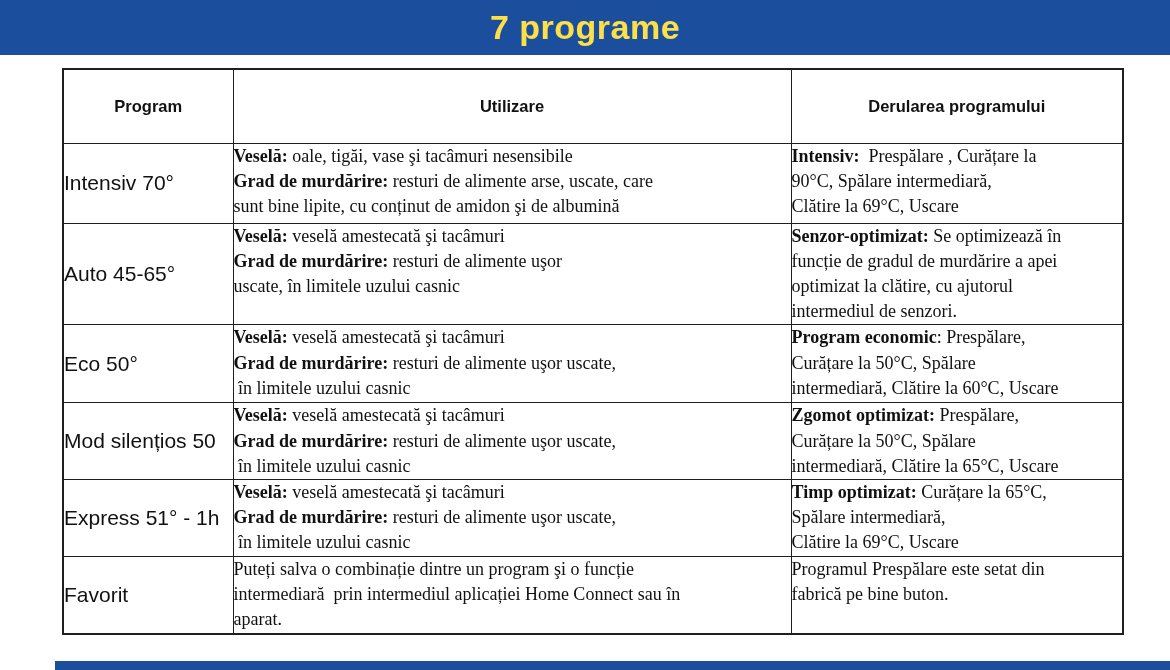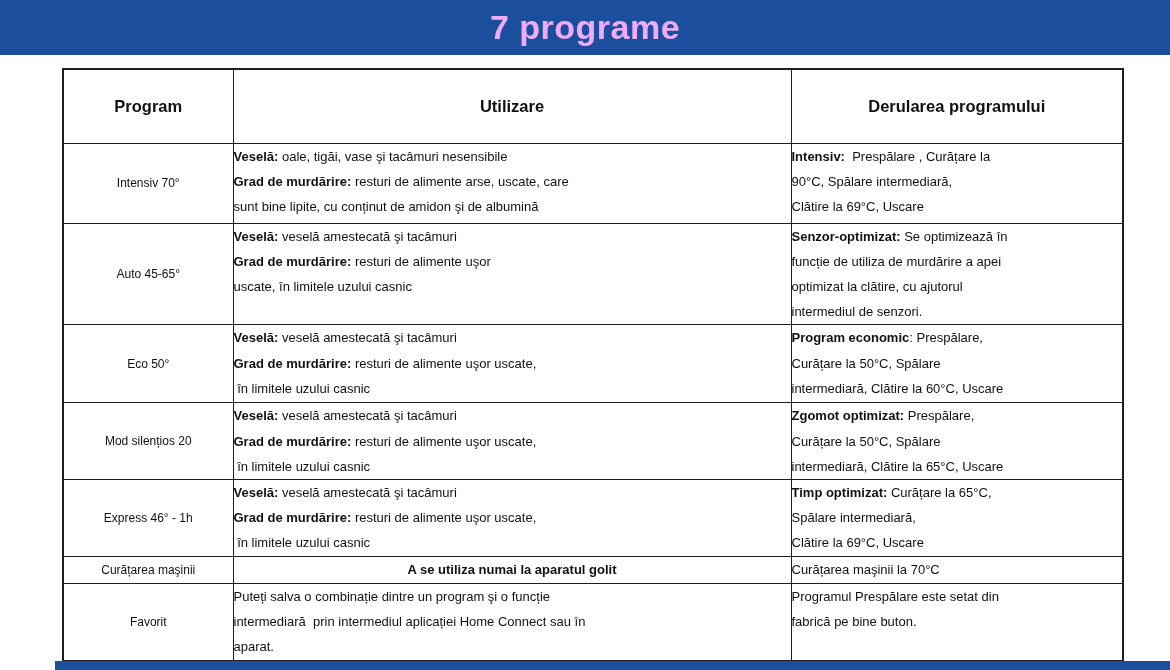--- a/index.html
+++ b/index.html
@@ -9,21 +9,21 @@
     background:#ffffff;
     font-family:"Liberation Sans", sans-serif;
     overflow:hidden;
   }
   .title-bar{
     position:absolute;top:0;left:0;right:0;height:55px;
     background:#1b4f9e;
     display:flex;align-items:center;justify-content:center;
   }
   .title-bar span{
-    color:#f0abfc;font-weight:bold;font-size:34px;letter-spacing:0.5px;
+    color:#fde047;font-weight:bold;font-size:34px;letter-spacing:0.5px;
   }
   table.programs{
     position:absolute;left:62px;top:68px;width:1060px;
     border-collapse:collapse;table-layout:fixed;
     color:#111;
   }
   table.programs col.c1{width:170px;}
   table.programs col.c2{width:558px;}
   table.programs col.c3{width:332px;}
   table.programs th,table.programs td{
@@ -37,27 +37,28 @@
   tbody tr:nth-child(2){height:98px;}
   tbody tr:nth-child(3){height:78px;}
   tbody tr:nth-child(4){height:75px;}
   tbody tr:nth-child(5){height:77px;}
   tbody tr:nth-child(6){height:27px;}
   tbody tr:nth-child(7){height:76px;}
   th{
     font-size:16.5px;font-weight:bold;text-align:center;vertical-align:middle;
   }
   td.program{
-    text-align:center;vertical-align:middle;
-    font-size:12px;padding:0 4px;
+    text-align:left;vertical-align:middle;
+    font-size:21px;padding:0 4px;
   }
   td.content{
     vertical-align:top;
-    font-size:13px;line-height:25.2px;
+    font-size:18px;line-height:25.2px;
     padding:1px 8px 1px 9px;
+    font-family:Liberation Serif, serif;
   }
   td.content .line{white-space:pre-wrap;}
   td.content.center{text-align:center;}
   .b{font-weight:bold;}
   .bottom-bar{
     position:absolute;left:55px;right:0;bottom:0;height:9px;
     background:#1b4f9e;
   }
 </style>
 </head>
@@ -98,71 +99,62 @@
         </tr>
         <tr>
           <td class="program">Auto 45-65°</td>
           <td class="content">
             <div class="line"><span class="b">Veselă:</span><span> veselă amestecată şi tacâmuri</span></div>
             <div class="line"><span class="b">Grad de murdărire:</span><span> resturi de alimente uşor</span></div>
             <div class="line"><span>uscate, în limitele uzului casnic</span></div>
           </td>
           <td class="content">
             <div class="line"><span class="b">Senzor-optimizat:</span><span> Se optimizează în</span></div>
-            <div class="line"><span>funcție de utiliza de murdărire a apei</span></div>
+            <div class="line"><span>funcție de gradul de murdărire a apei</span></div>
             <div class="line"><span>optimizat la clătire, cu ajutorul</span></div>
             <div class="line"><span>intermediul de senzori.</span></div>
           </td>
         </tr>
         <tr>
           <td class="program">Eco 50°</td>
           <td class="content">
             <div class="line"><span class="b">Veselă:</span><span> veselă amestecată şi tacâmuri</span></div>
             <div class="line"><span class="b">Grad de murdărire:</span><span> resturi de alimente uşor uscate,</span></div>
             <div class="line"><span> în limitele uzului casnic</span></div>
           </td>
           <td class="content">
             <div class="line"><span class="b">Program economic</span><span>: Prespălare,</span></div>
             <div class="line"><span>Curățare la 50°C, Spălare</span></div>
             <div class="line"><span>intermediară, Clătire la 60°C, Uscare</span></div>
           </td>
         </tr>
         <tr>
-          <td class="program">Mod silențios 20</td>
+          <td class="program">Mod silențios 50</td>
           <td class="content">
             <div class="line"><span class="b">Veselă:</span><span> veselă amestecată şi tacâmuri</span></div>
             <div class="line"><span class="b">Grad de murdărire:</span><span> resturi de alimente uşor uscate,</span></div>
             <div class="line"><span> în limitele uzului casnic</span></div>
           </td>
           <td class="content">
             <div class="line"><span class="b">Zgomot optimizat:</span><span> Prespălare,</span></div>
             <div class="line"><span>Curățare la 50°C, Spălare</span></div>
             <div class="line"><span>intermediară, Clătire la 65°C, Uscare</span></div>
           </td>
         </tr>
         <tr>
-          <td class="program">Express 46° - 1h</td>
+          <td class="program">Express 51° - 1h</td>
           <td class="content">
             <div class="line"><span class="b">Veselă:</span><span> veselă amestecată şi tacâmuri</span></div>
             <div class="line"><span class="b">Grad de murdărire:</span><span> resturi de alimente uşor uscate,</span></div>
             <div class="line"><span> în limitele uzului casnic</span></div>
           </td>
           <td class="content">
             <div class="line"><span class="b">Timp optimizat:</span><span> Curățare la 65°C,</span></div>
             <div class="line"><span>Spălare intermediară,</span></div>
             <div class="line"><span>Clătire la 69°C, Uscare</span></div>
-          </td>
-        </tr>
-        <tr>
-          <td class="program">Curățarea maşinii</td>
-          <td class="content center">
-            <div class="line"><span class="b">A se utiliza numai la aparatul golit</span></div>
-          </td>
-          <td class="content">
-            <div class="line"><span>Curățarea maşinii la 70°C</span></div>
           </td>
         </tr>
         <tr>
           <td class="program">Favorit</td>
           <td class="content">
             <div class="line"><span>Puteți salva o combinație dintre un program şi o funcție</span></div>
             <div class="line"><span>intermediară  prin intermediul aplicației Home Connect sau în</span></div>
             <div class="line"><span>aparat.</span></div>
           </td>
           <td class="content">

